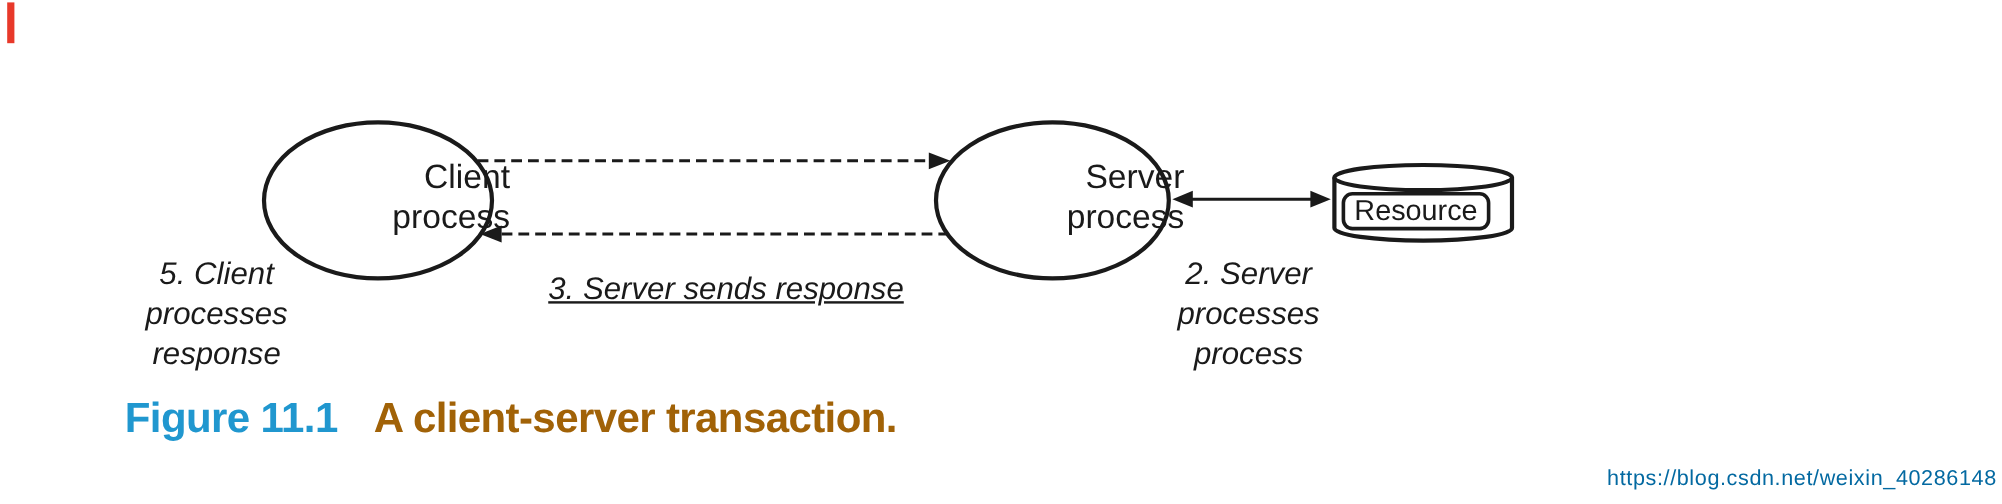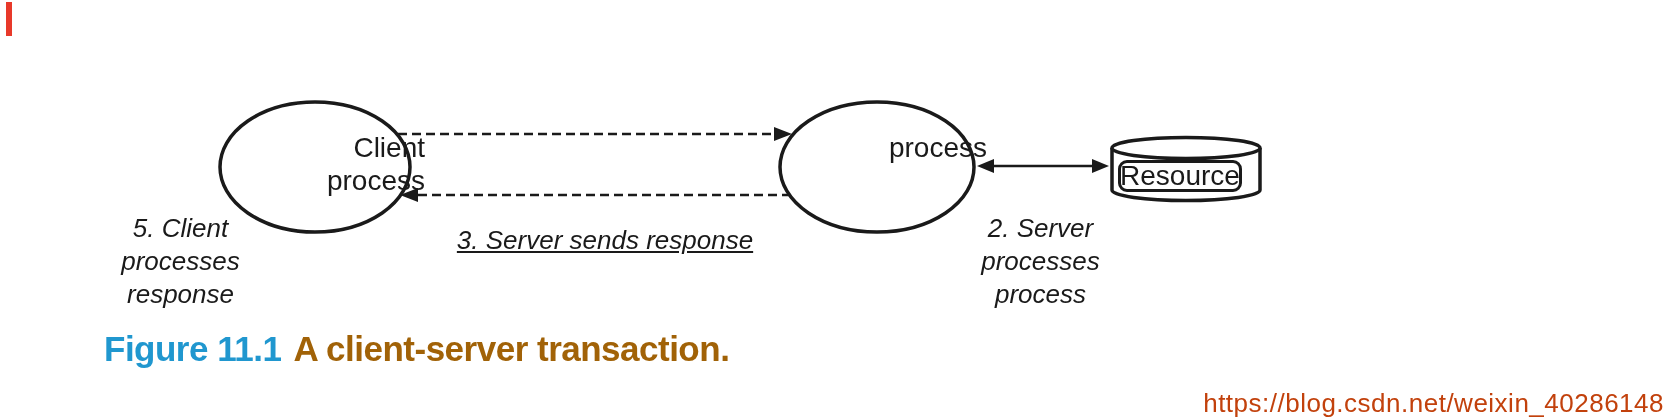--- a/index.html
+++ b/index.html
@@ -18,31 +18,31 @@
     font-size:28px;line-height:33px;color:#1a1a1a;
   }
   .step-label{
     font-style:italic;font-size:26px;line-height:33px;
     color:#1a1a1a;text-align:center;
   }
   .resource-box{
     left:1118px;top:160px;width:124px;height:32px;
     border:3px solid #1a1a1a;border-radius:9px;background:#ffffff;
     display:flex;align-items:center;justify-content:center;
-    font-size:28px;color:#1a1a1a;box-sizing:border-box;
+    font-size:24px;color:#1a1a1a;box-sizing:border-box;
   }
   .caption{
-    left:104px;top:329px;display:flex;gap:12px;align-items:baseline;
+    left:104px;top:329px;display:flex;gap:30px;align-items:baseline;
     font-weight:bold;font-size:35px;letter-spacing:-0.5px;
   }
   .caption .fig-num{color:#2097cf;}
   .caption .fig-title{color:#a16207;}
   .watermark{
     right:4px;top:388px;
-    font-size:26px;color:#c2410c;letter-spacing:0.5px;
+    font-size:18px;color:#0369a1;letter-spacing:0.5px;
   }
   .corner-mark{
     left:6px;top:2px;width:6px;height:34px;background:#e8392a;
   }
 </style>
 </head>
 <body>
 
 <div id="canvas">
 
@@ -73,20 +73,21 @@
       <ellipse cx="1186" cy="148" rx="74" ry="10.5" fill="#ffffff" stroke="#1a1a1a" stroke-width="3.5"></ellipse>
     </g>
   </svg>
 
   <div class="abs node-label" style="left:205px;top:131px;">
     <div>Client</div>
     <div>process</div>
   </div>
 
   <div class="abs node-label" style="left:767px;top:131px;">
+    <div>Server</div>
     <div>process</div>
   </div>
 
   <div class="abs resource-box">
     <span>Resource</span>
   </div>
 
 
   <div class="abs step-label" style="left:450px;top:224px;width:310px;text-decoration:underline;">3. Server sends response</div>
 

